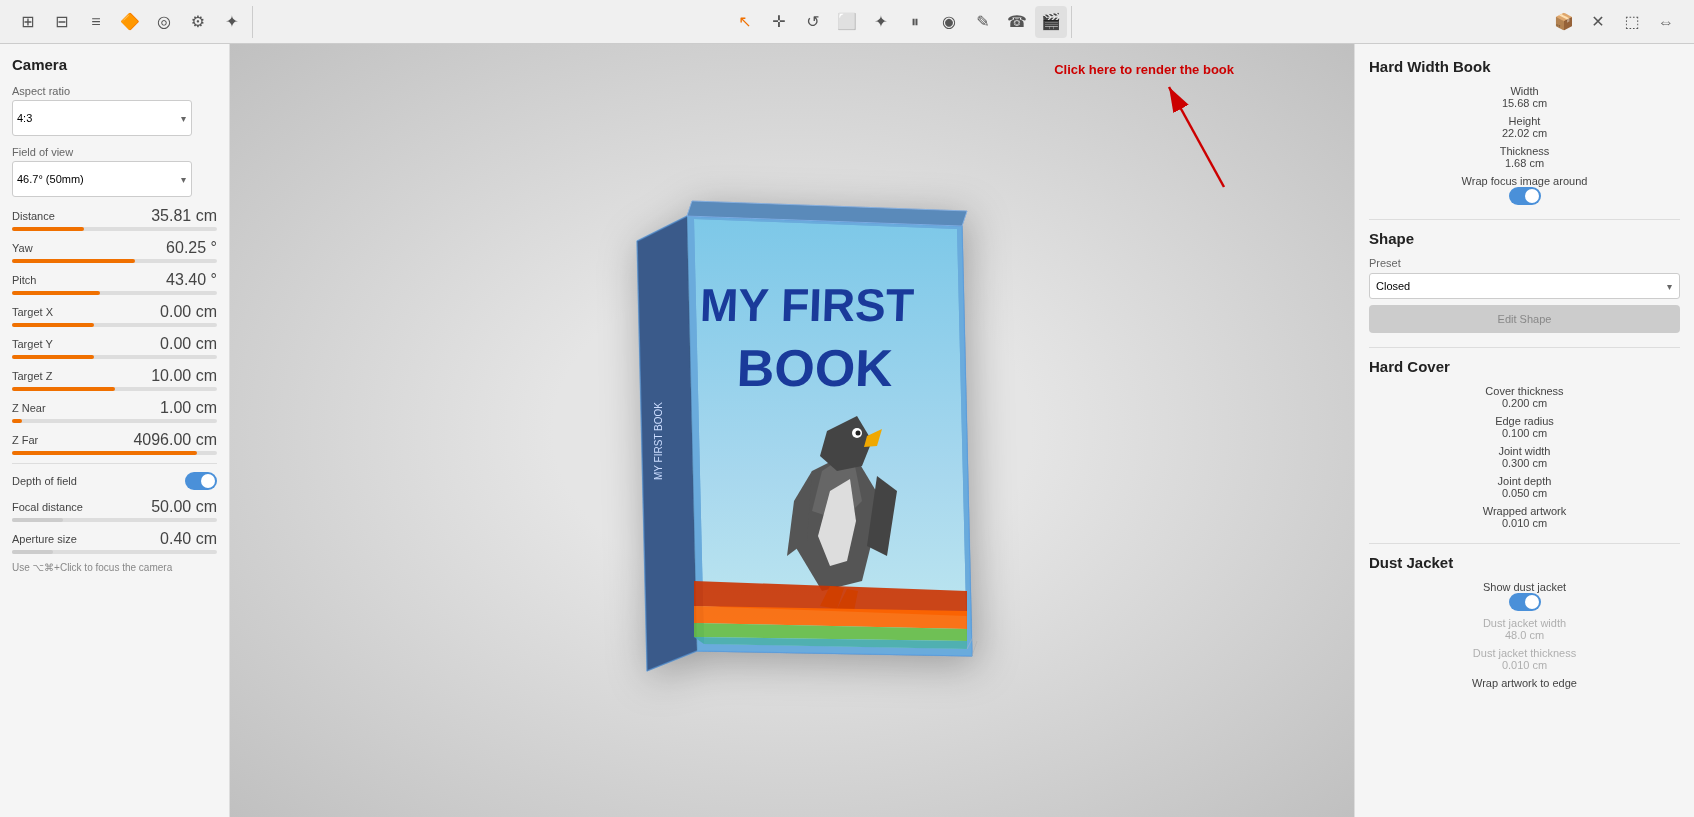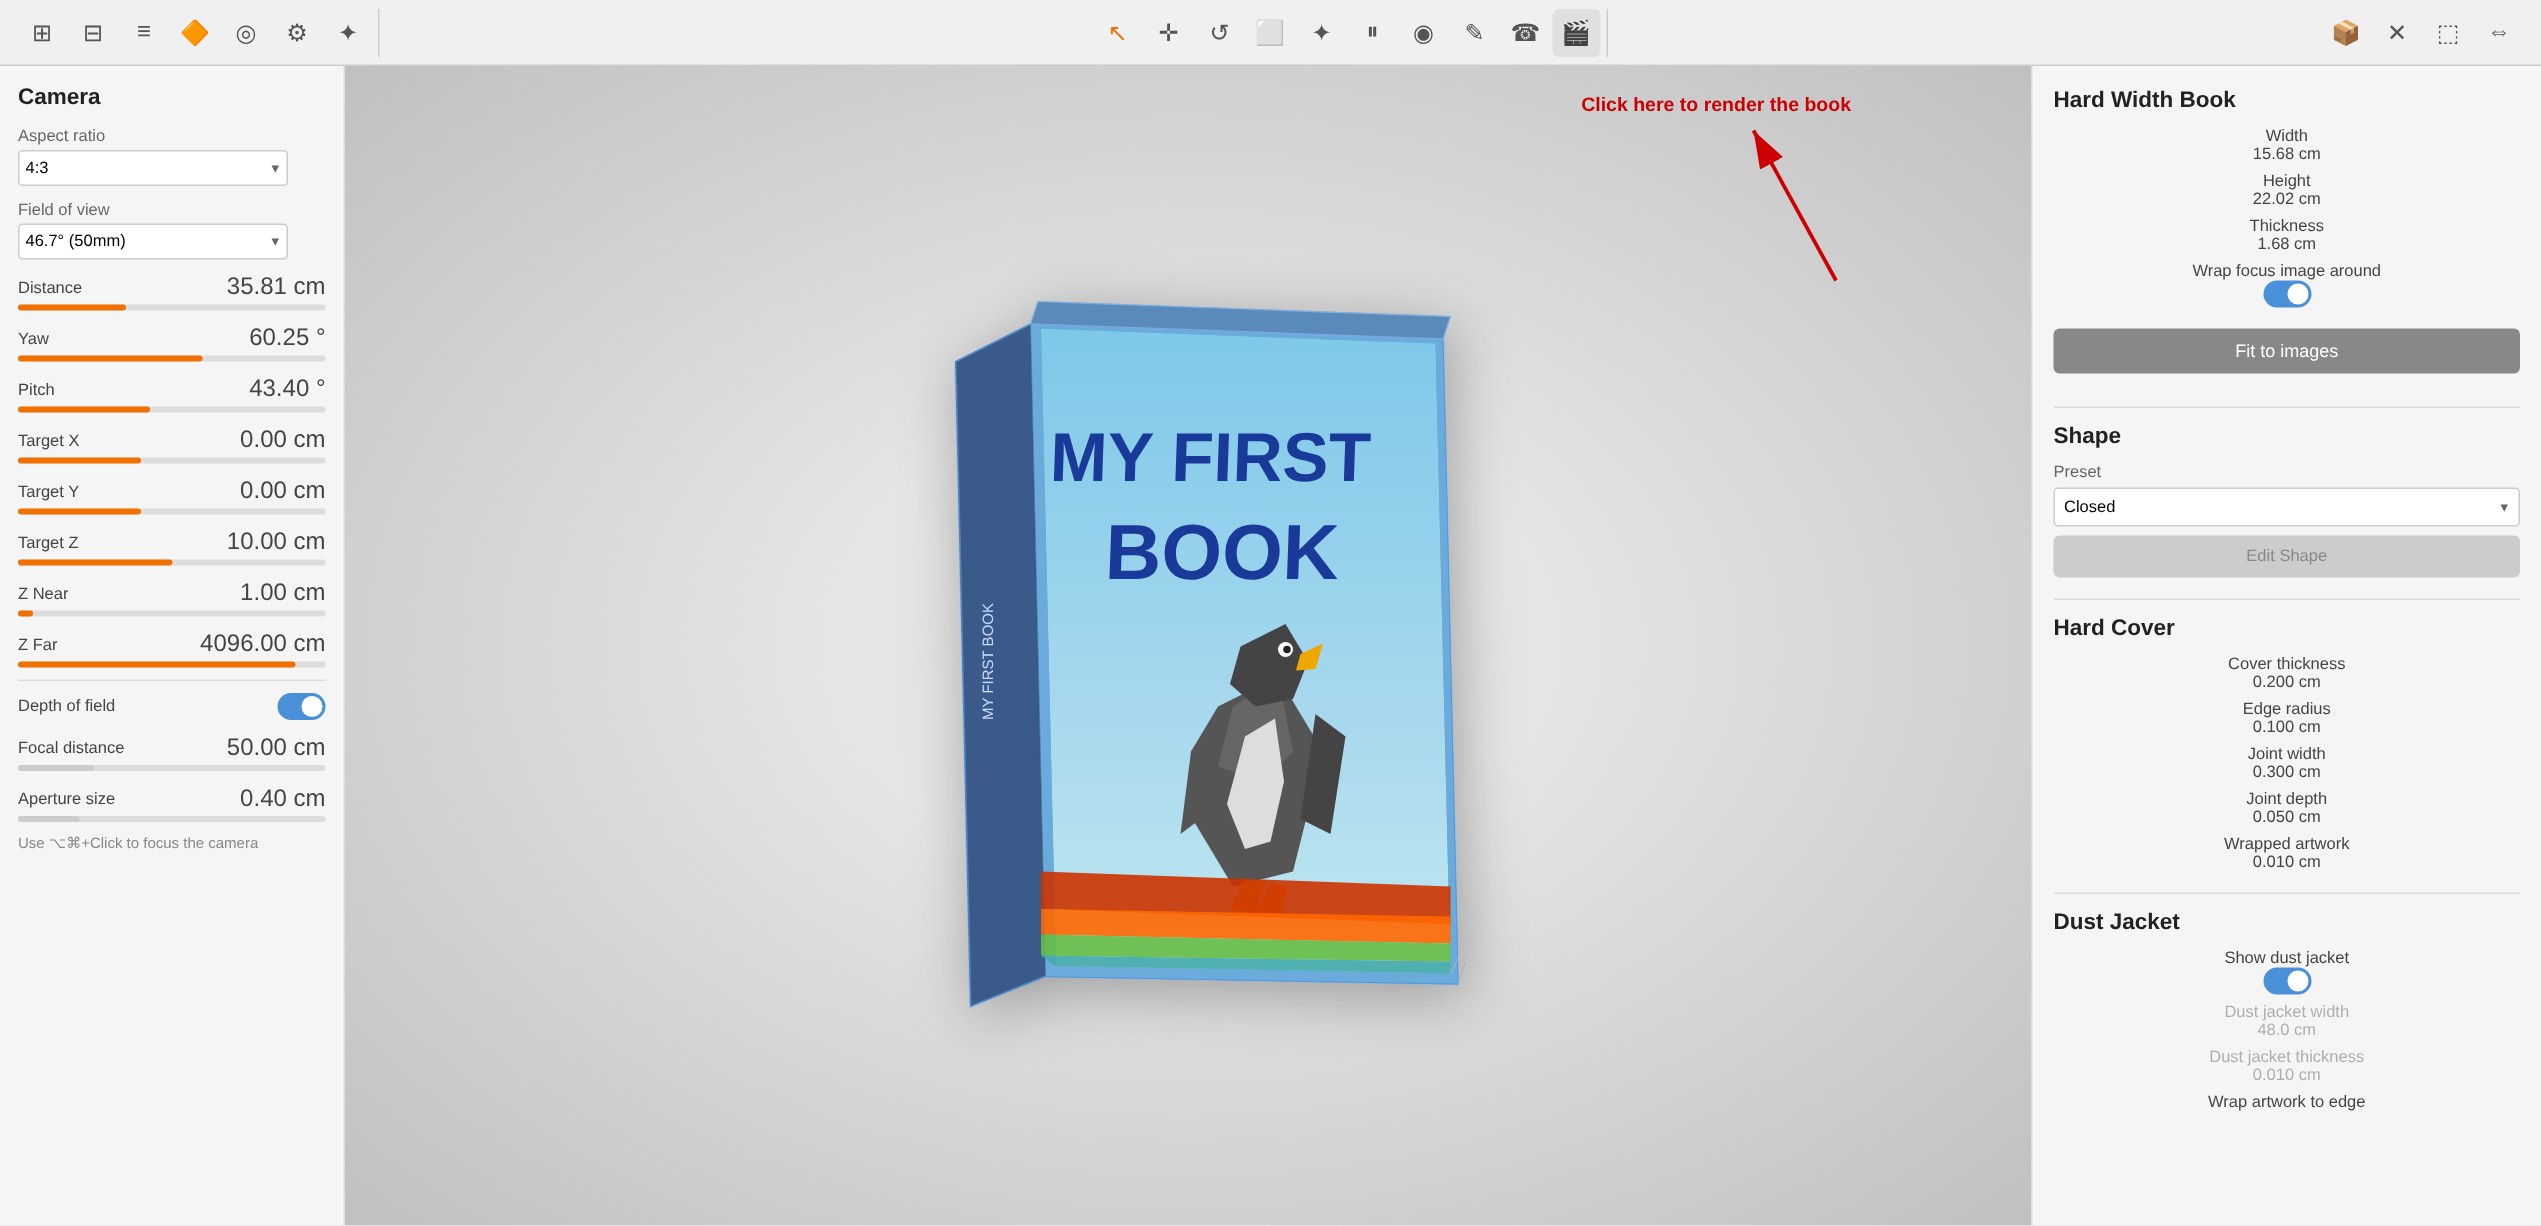--- a/index.html
+++ b/index.html
@@ -15,25 +15,25 @@
     .spacer { flex: 1; }
 
     
     .main-layout { display: flex; flex: 1; overflow: hidden; }
 
     
     .left-panel { width: 230px; background: #f5f5f5; border-right: 1px solid #ddd; padding: 12px; overflow-y: auto; flex-shrink: 0; }
     .panel-title { font-size: 15px; font-weight: 600; margin-bottom: 12px; color: #222; }
     .field-group { margin-bottom: 10px; }
     .field-label { font-size: 11px; color: #666; margin-bottom: 3px; }
-    .select-box { width: 180px; height: 24px; background: white; border: 1px solid #ccc; border-radius: 3px; padding: 0 4px; font-size: 11px; cursor: pointer; appearance: none; -webkit-appearance: none; }
+    .select-box { width: 180px; height: 36px; background: white; border: 1px solid #ccc; border-radius: 3px; padding: 0 4px; font-size: 11px; cursor: pointer; appearance: none; -webkit-appearance: none; }
     .select-wrapper { position: relative; display: inline-block; }
     .select-wrapper::after { content: '▾'; position: absolute; right: 6px; top: 50%; transform: translateY(-50%); pointer-events: none; font-size: 10px; color: #666; }
     .slider-row { margin-bottom: 8px; }
-    .slider-label-row { display: flex; justify-content: space-between; align-items: center; margin-bottom: 2px; margin-top: 10px; }
+    .slider-label-row { display: flex; justify-content: space-between; align-items: center; margin-bottom: 2px; }
     .slider-label { font-size: 11px; color: #444; }
     .slider-val { font-size: 16px; color: #444; }
     .slider-track { width: 100%; height: 4px; background: #ddd; border-radius: 2px; position: relative; margin-bottom: 8px; }
     .slider-fill { height: 4px; background: #f07000; border-radius: 2px; }
     .toggle { width: 32px; height: 18px; background: #aaa; border-radius: 9px; position: relative; cursor: pointer; }
     .toggle.on { background: #4a90d9; }
     .toggle::after { content: ''; width: 14px; height: 14px; background: white; border-radius: 50%; position: absolute; top: 2px; left: 2px; transition: left 0.2s; }
     .toggle.on::after { left: 16px; }
     .toggle-row { display: flex; align-items: center; justify-content: space-between; margin-bottom: 8px; }
     .disabled-field { opacity: 0.4; }
@@ -314,21 +314,20 @@
         <span class="prop-value">22.02 cm</span>
       </div>
       <div class="prop-row">
         <span class="prop-label">Thickness</span>
         <span class="prop-value">1.68 cm</span>
       </div>
       <div class="prop-row">
         <span class="prop-label">Wrap focus image around</span>
         <div class="toggle on"></div>
       </div>
-      <button class="fit-btn">Fit to images</button>
     </div>
 
     <div class="section-divider"></div>
 
     <div class="right-section">
       <div class="section-title">Shape</div>
       <div class="field-label" style="margin-bottom:4px;">Preset</div>
       <div class="preset-select-wrapper">
         <select class="preset-select">
           <option>Closed</option>

